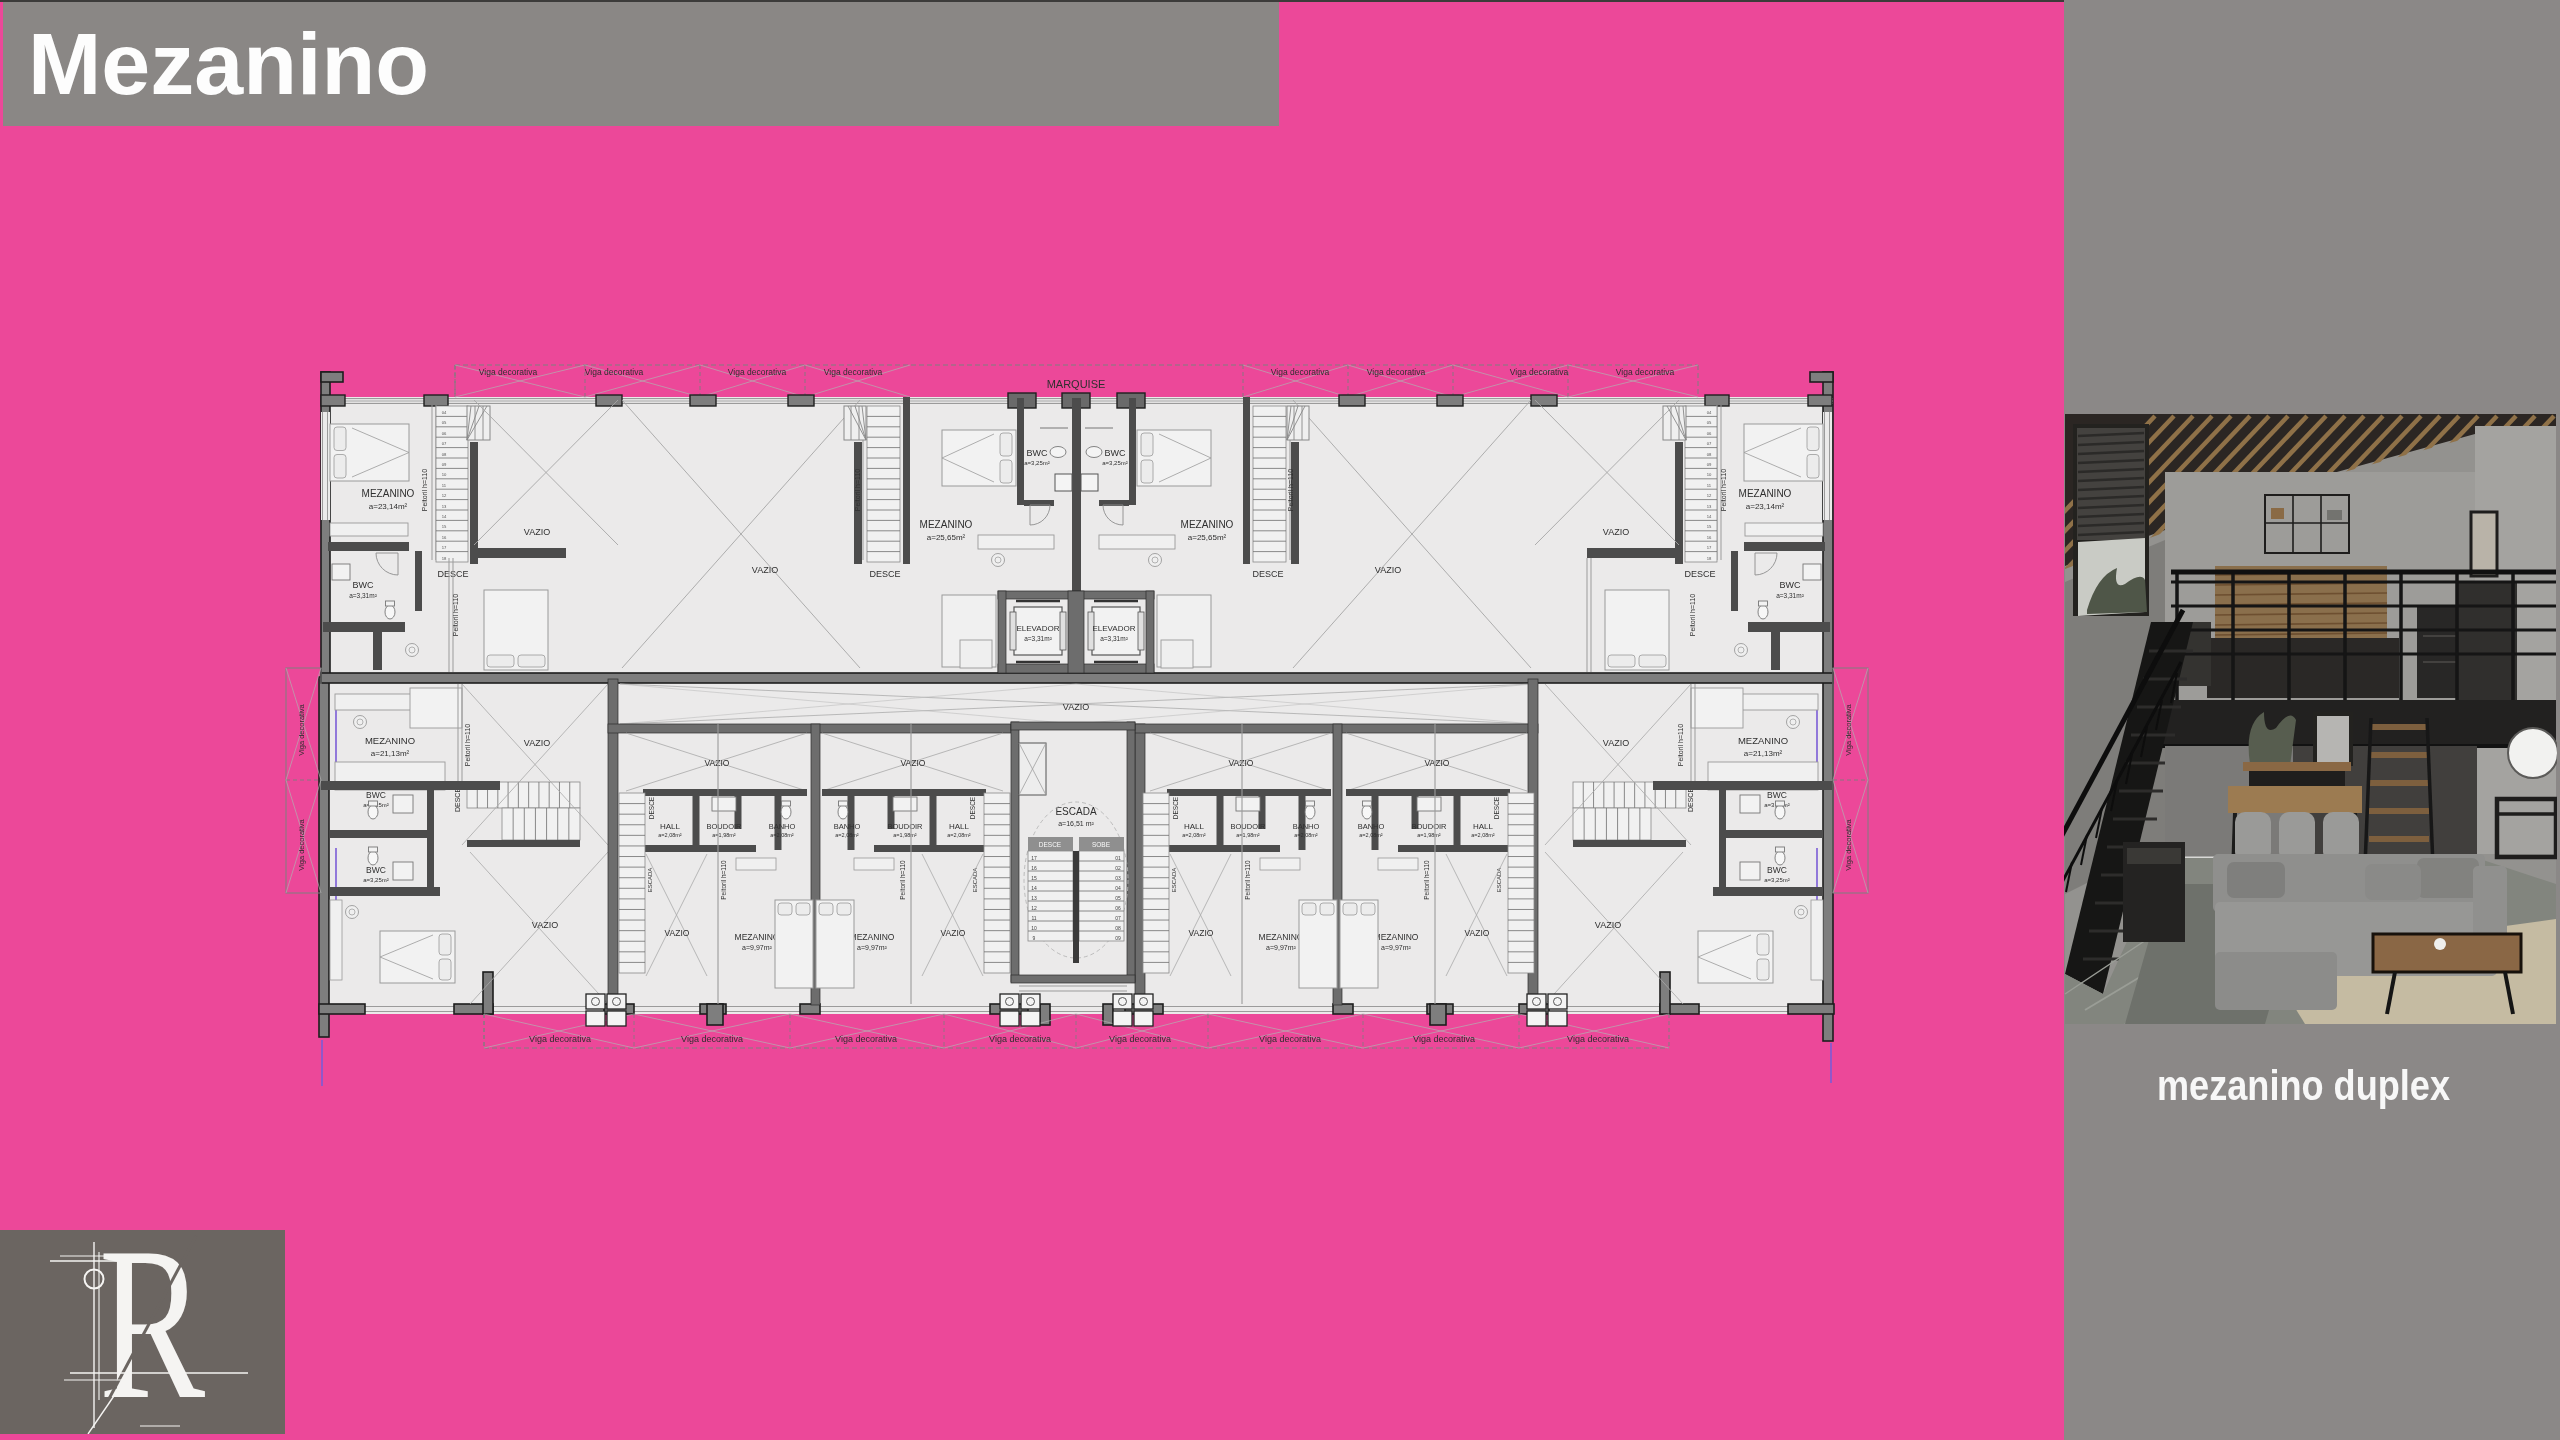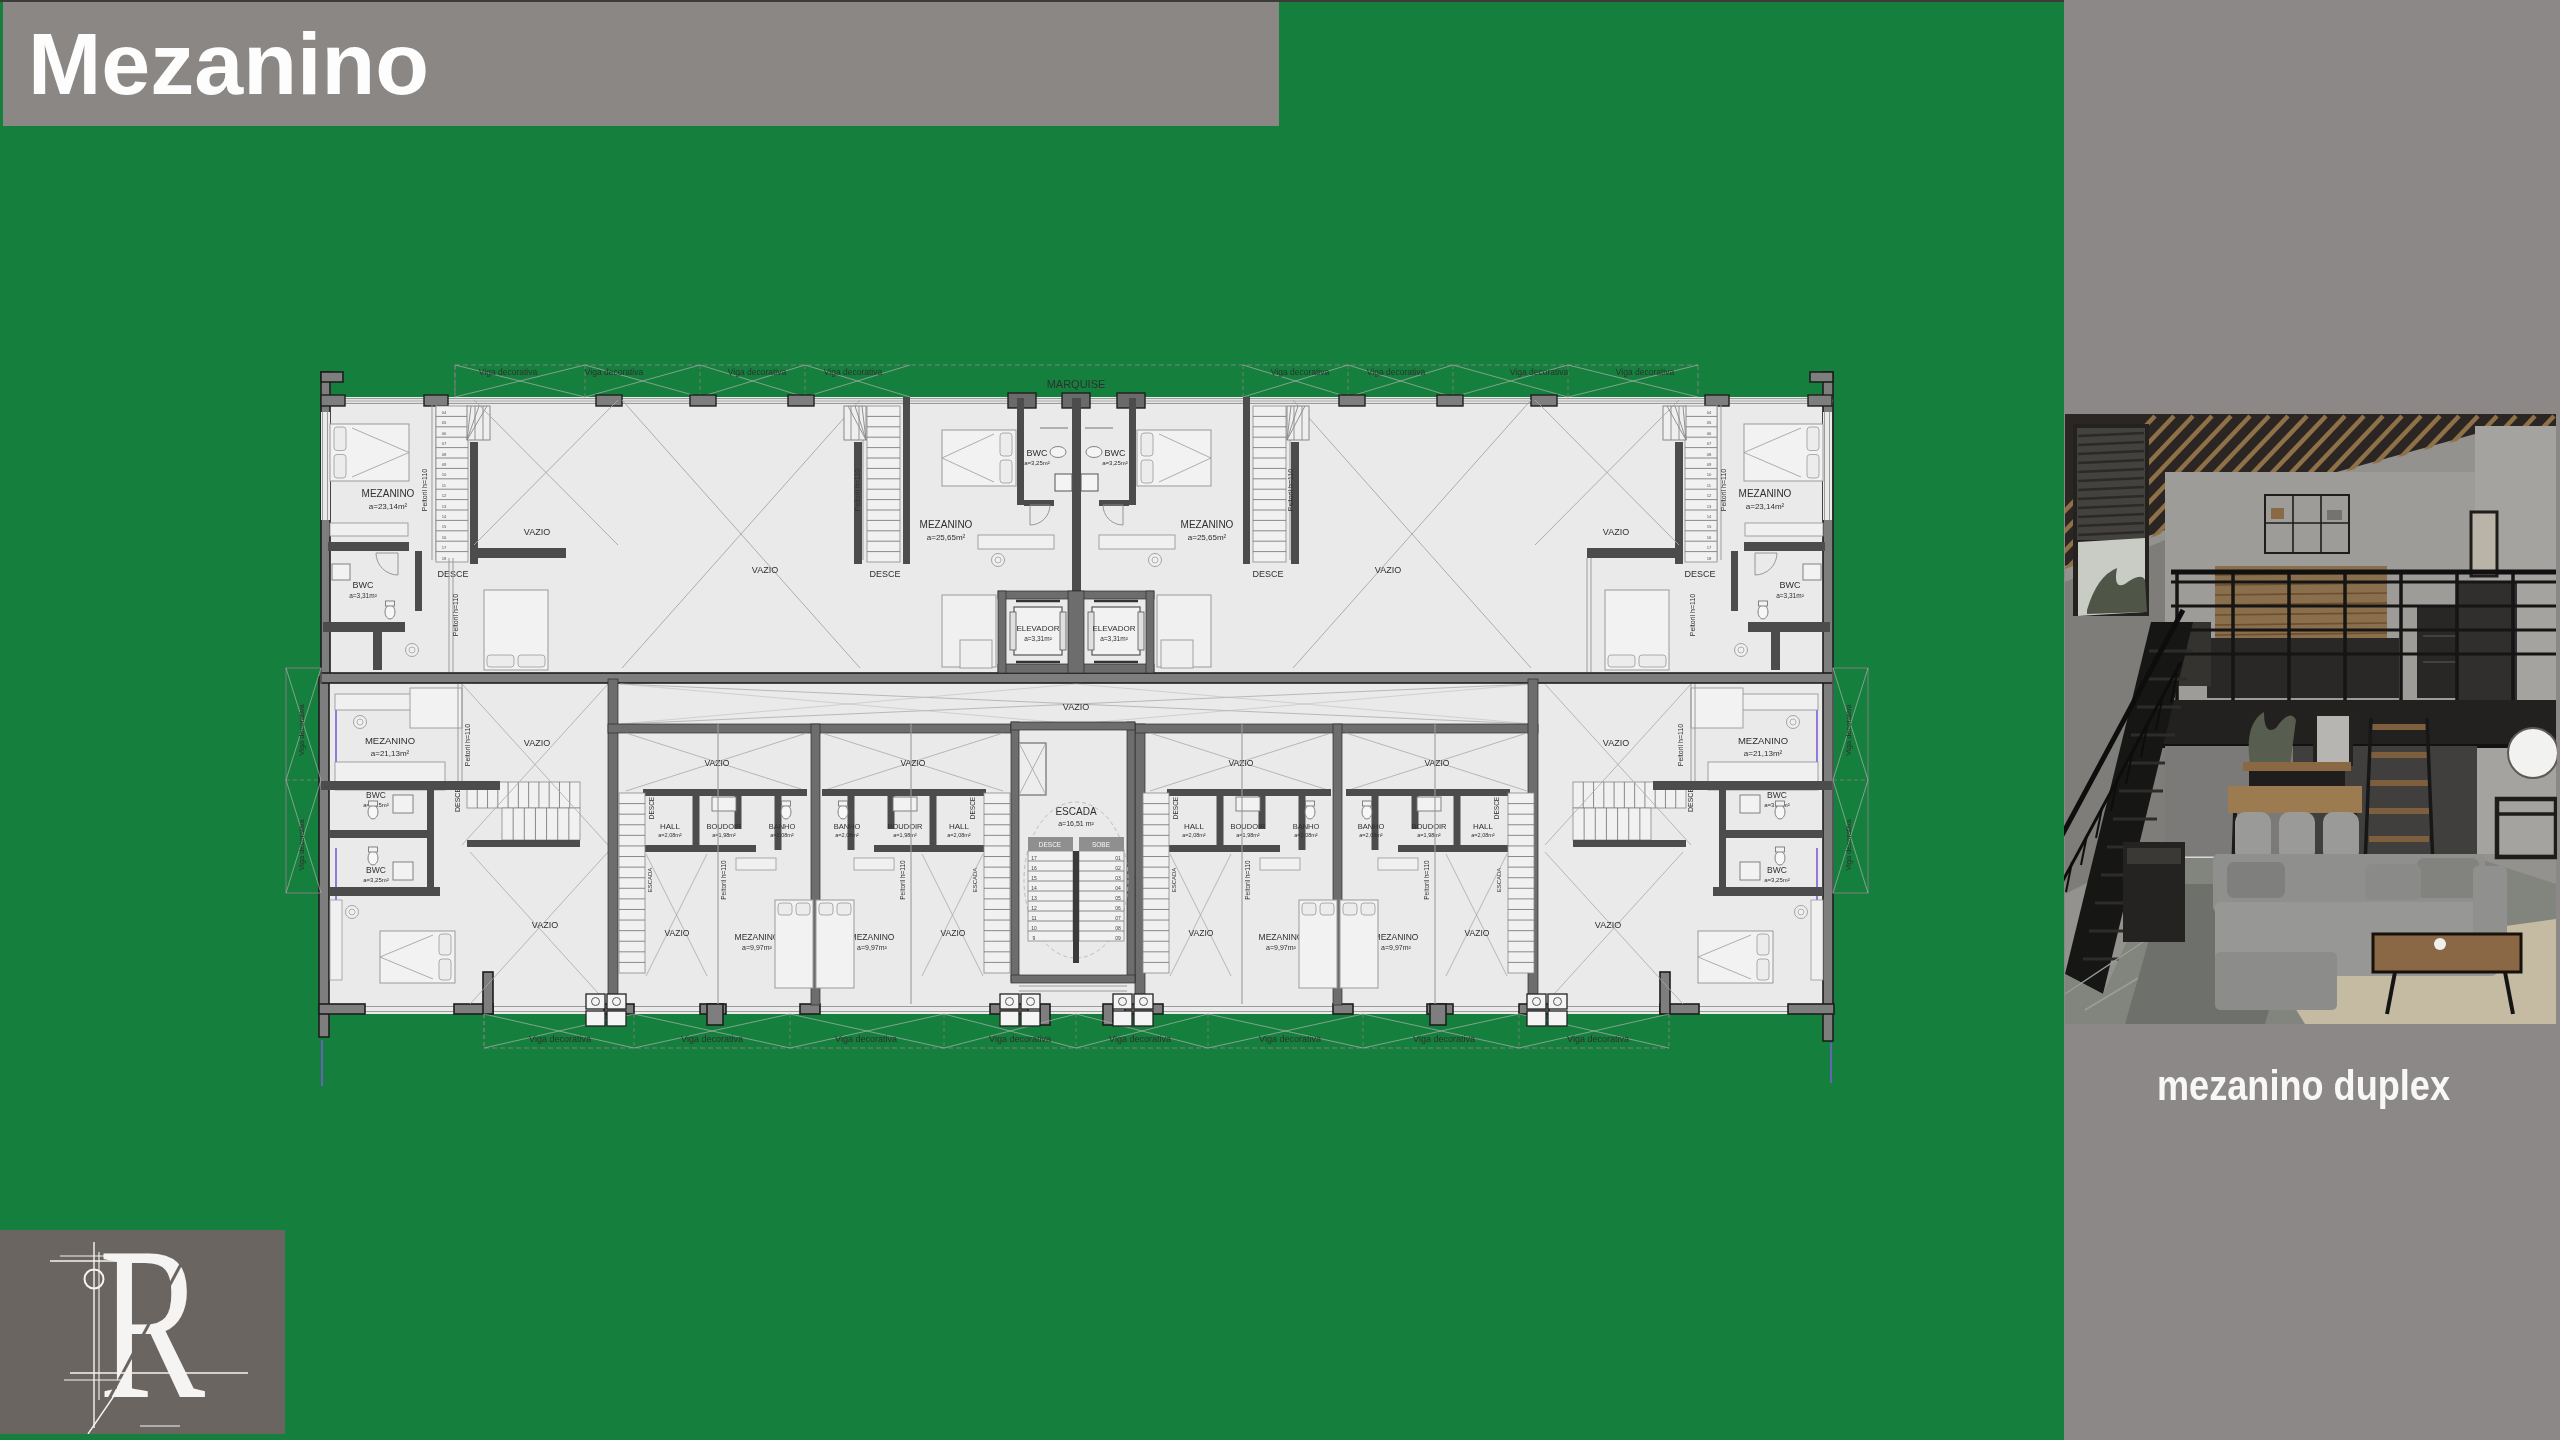--- a/index.html
+++ b/index.html
@@ -1,19 +1,19 @@
 <!DOCTYPE html>
 <html><head><meta charset="utf-8">
 <style>
 html,body{margin:0;padding:0;width:2560px;height:1440px;background:#e8e7e7;overflow:hidden;}
 *{box-sizing:border-box;}
 .abs{position:absolute;}
 </style></head>
 <body>
-<div class="abs" style="left:0;top:0;width:2560px;height:1440px;background:#15803d;">
+<div class="abs" style="left:0;top:0;width:2560px;height:1440px;background:#ec4899;">
 <div class="abs" style="left:0;top:0;width:2560px;height:2px;background:#3c3b3a;"></div>
 <div class="abs" style="left:3px;top:2px;width:1276px;height:124px;background:#8a8785;"></div>
 <div class="abs" style="left:28px;top:13px;width:900px;font-family:'Liberation Sans',sans-serif;font-weight:bold;font-size:88px;color:#fdfdfd;">Mezanino</div>
 <div class="abs" style="left:2064px;top:0;width:496px;height:1440px;background:#8b8887;"></div>
 
 <svg class="abs" style="left:2064px;top:414px;" width="493" height="610" viewBox="0 0 491 610">
 <g>
         <rect x="0" y="0" width="491" height="610" fill="#93928f"></rect>
       </g>
 <g>

